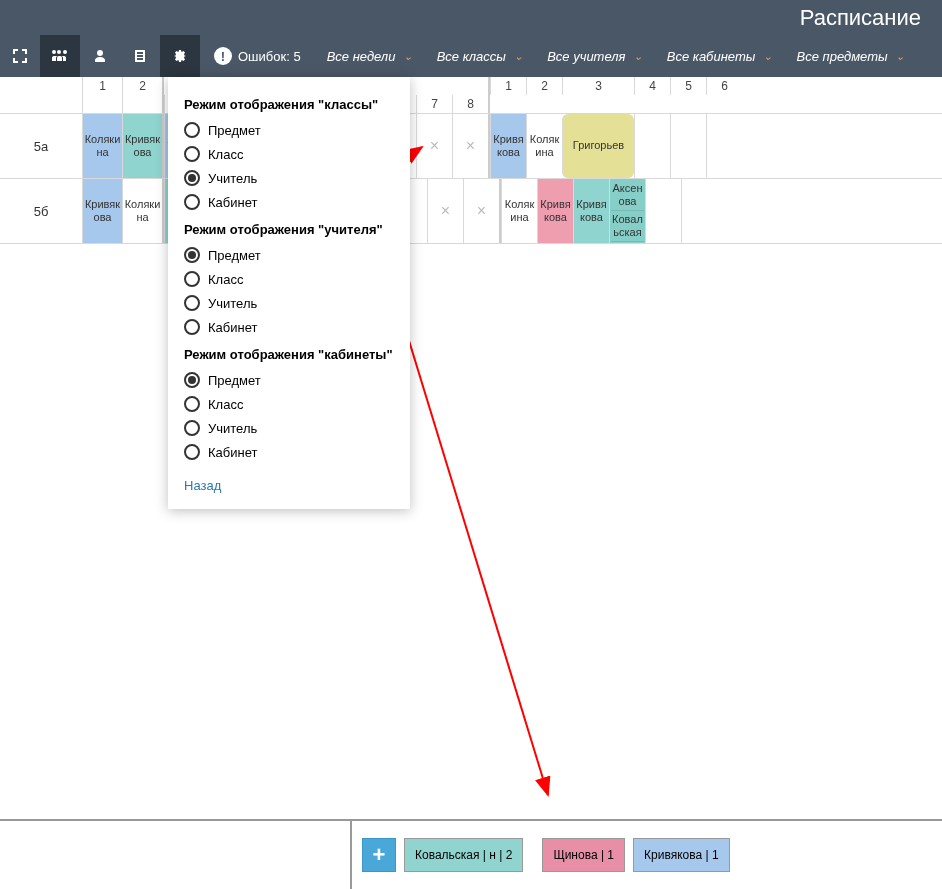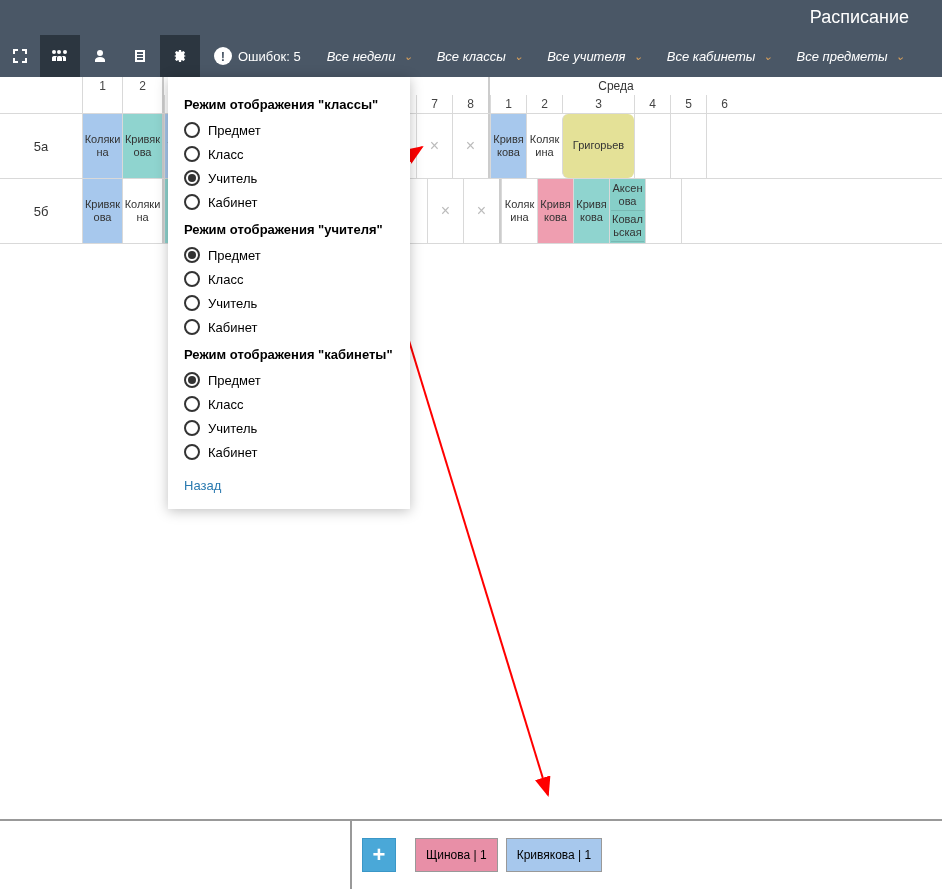--- a/index.html
+++ b/index.html
@@ -1,18 +1,18 @@
 <!DOCTYPE html>
 <html><head>
 <meta charset="utf-8">
 <style>
 * { box-sizing: border-box; margin: 0; padding: 0; }
 body { font-family: Arial, sans-serif; font-size: 13px; background: #fff; width: 942px; height: 889px; overflow: hidden; position: relative; }
 
-.header { background: #4a5766; color: #fff; height: 35px; display: flex; align-items: center; justify-content: flex-end; padding-right: 33px; font-size: 18px; }
+.header { background: #4a5766; color: #fff; height: 35px; display: flex; align-items: center; justify-content: flex-end; padding-right: 21px; font-size: 22px; }
 
 .toolbar { background: #4a5766; height: 42px; display: flex; align-items: stretch; }
 .tool-btn { width: 40px; display: flex; align-items: center; justify-content: center; color: #fff; cursor: pointer; }
 .tool-btn.active { background: #2c3640; }
 .tool-btn svg { width: 16px; height: 16px; fill: #fff; }
 
 .errors { display: flex; align-items: center; color: #fff; padding: 0 14px; gap: 6px; cursor: pointer; }
 .errors-icon { width: 18px; height: 18px; background: #fff; color: #4a5766; border-radius: 50%; display: flex; align-items: center; justify-content: center; font-weight: bold; font-size: 13px; }
 
 .filter { display: flex; align-items: center; color: #fff; padding: 0 12px; gap: 8px; cursor: pointer; font-size: 13px; font-style: italic; }
@@ -131,21 +131,20 @@
           <div class="period-cell" style="width: 36px;">2</div>
           <div class="period-cell" style="width: 36px;">3</div>
           <div class="period-cell" style="width: 72px;">4</div>
           <div class="period-cell" style="width: 36px;">5</div>
           <div class="period-cell" style="width: 36px;">6</div>
           <div class="period-cell" style="width: 36px;">7</div>
           <div class="period-cell" style="width: 36px;">8</div>
         </div>
     </div>
     <div class="day-block">
-      <div class="day-header">Среда</div>
       <div id="sr-periods" class="period-row">
           <div class="period-cell" style="width: 36px;">1</div>
           <div class="period-cell" style="width: 36px;">2</div>
           <div class="period-cell" style="width: 72px;">3</div>
           <div class="period-cell" style="width: 36px;">4</div>
           <div class="period-cell" style="width: 36px;">5</div>
           <div class="period-cell" style="width: 36px;">6</div>
         </div>
     </div>
   </div>
@@ -282,17 +281,18 @@
     </defs>
   <line x1="362" y1="187" x2="422" y2="147" stroke="red" stroke-width="2" marker-end="url(#ah)"></line>
   <line x1="362" y1="187" x2="548" y2="795" stroke="red" stroke-width="2" marker-end="url(#ah)"></line>
 </svg>
 
 <div class="footer">
   <div class="footer-left"></div>
   <div class="footer-right">
     <div class="add-btn">+</div>
     <div id="chips" style="display: flex; gap: 8px;">
+        <div class="chip c-teal">Ковальская | н | 2</div>
         <div class="chip c-pink2">Щинова | 1</div>
         <div class="chip c-blue">Кривякова | 1</div>
       </div>
   </div>
 </div>
 
 </body></html>

